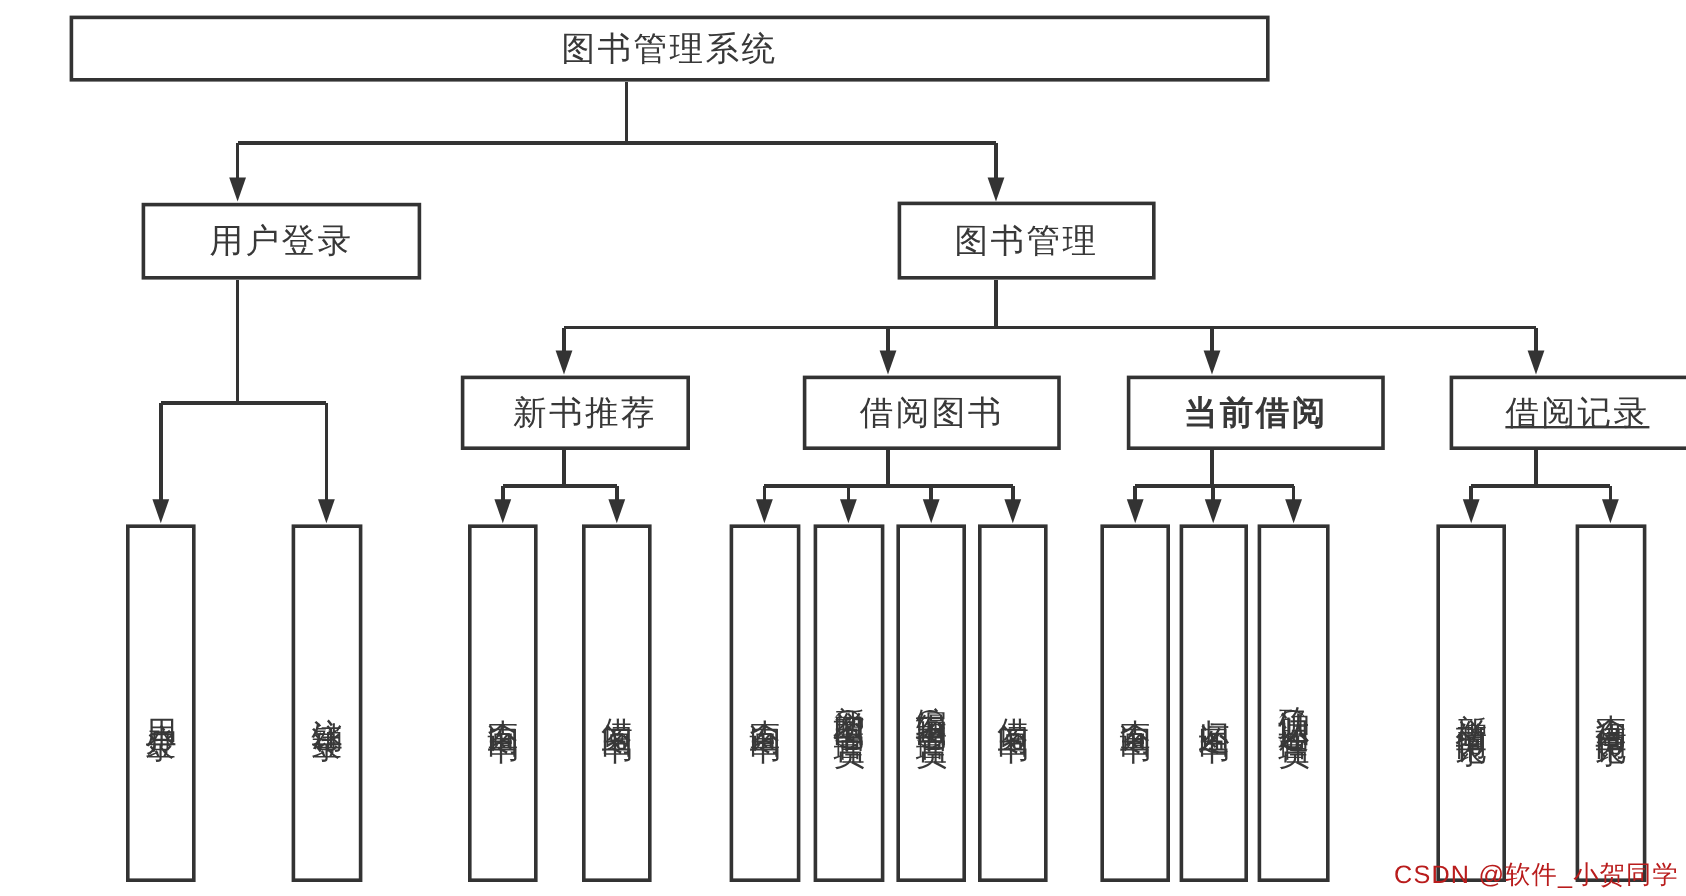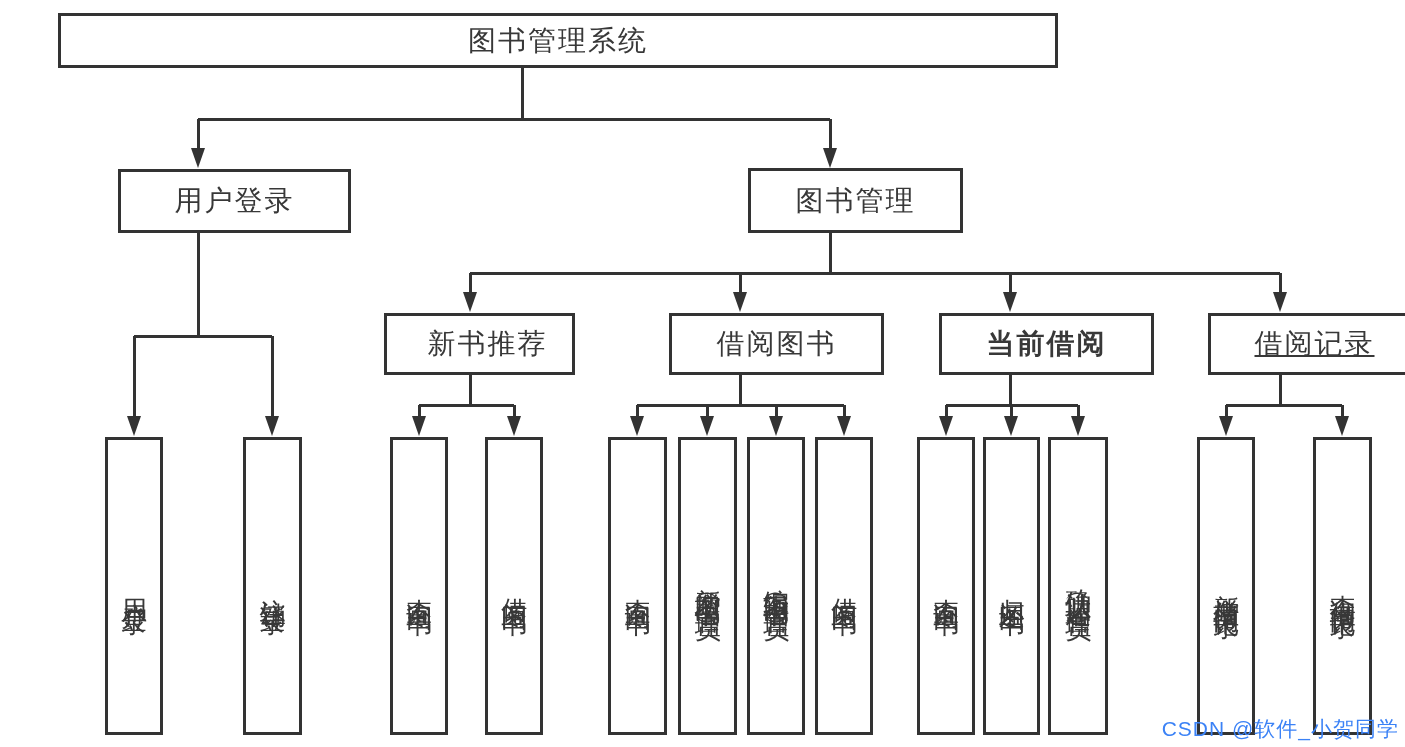--- a/index.html
+++ b/index.html
@@ -39,21 +39,21 @@
     font-size: 26px;
     line-height: 1.05;
     letter-spacing: 4px;
   }
   .watermark {
     position: absolute;
     right: 6px;
     bottom: 4px;
     font-size: 21px;
     letter-spacing: 1px;
-    color: #3b82f6;
+    color: #b91c1c;
     z-index: 5;
     white-space: nowrap;
   }
 </style>
 </head>
 <body>
 
 <div class="stage">
 
   <svg class="connectors" viewBox="0 0 1405 747" shape-rendering="crispEdges">

